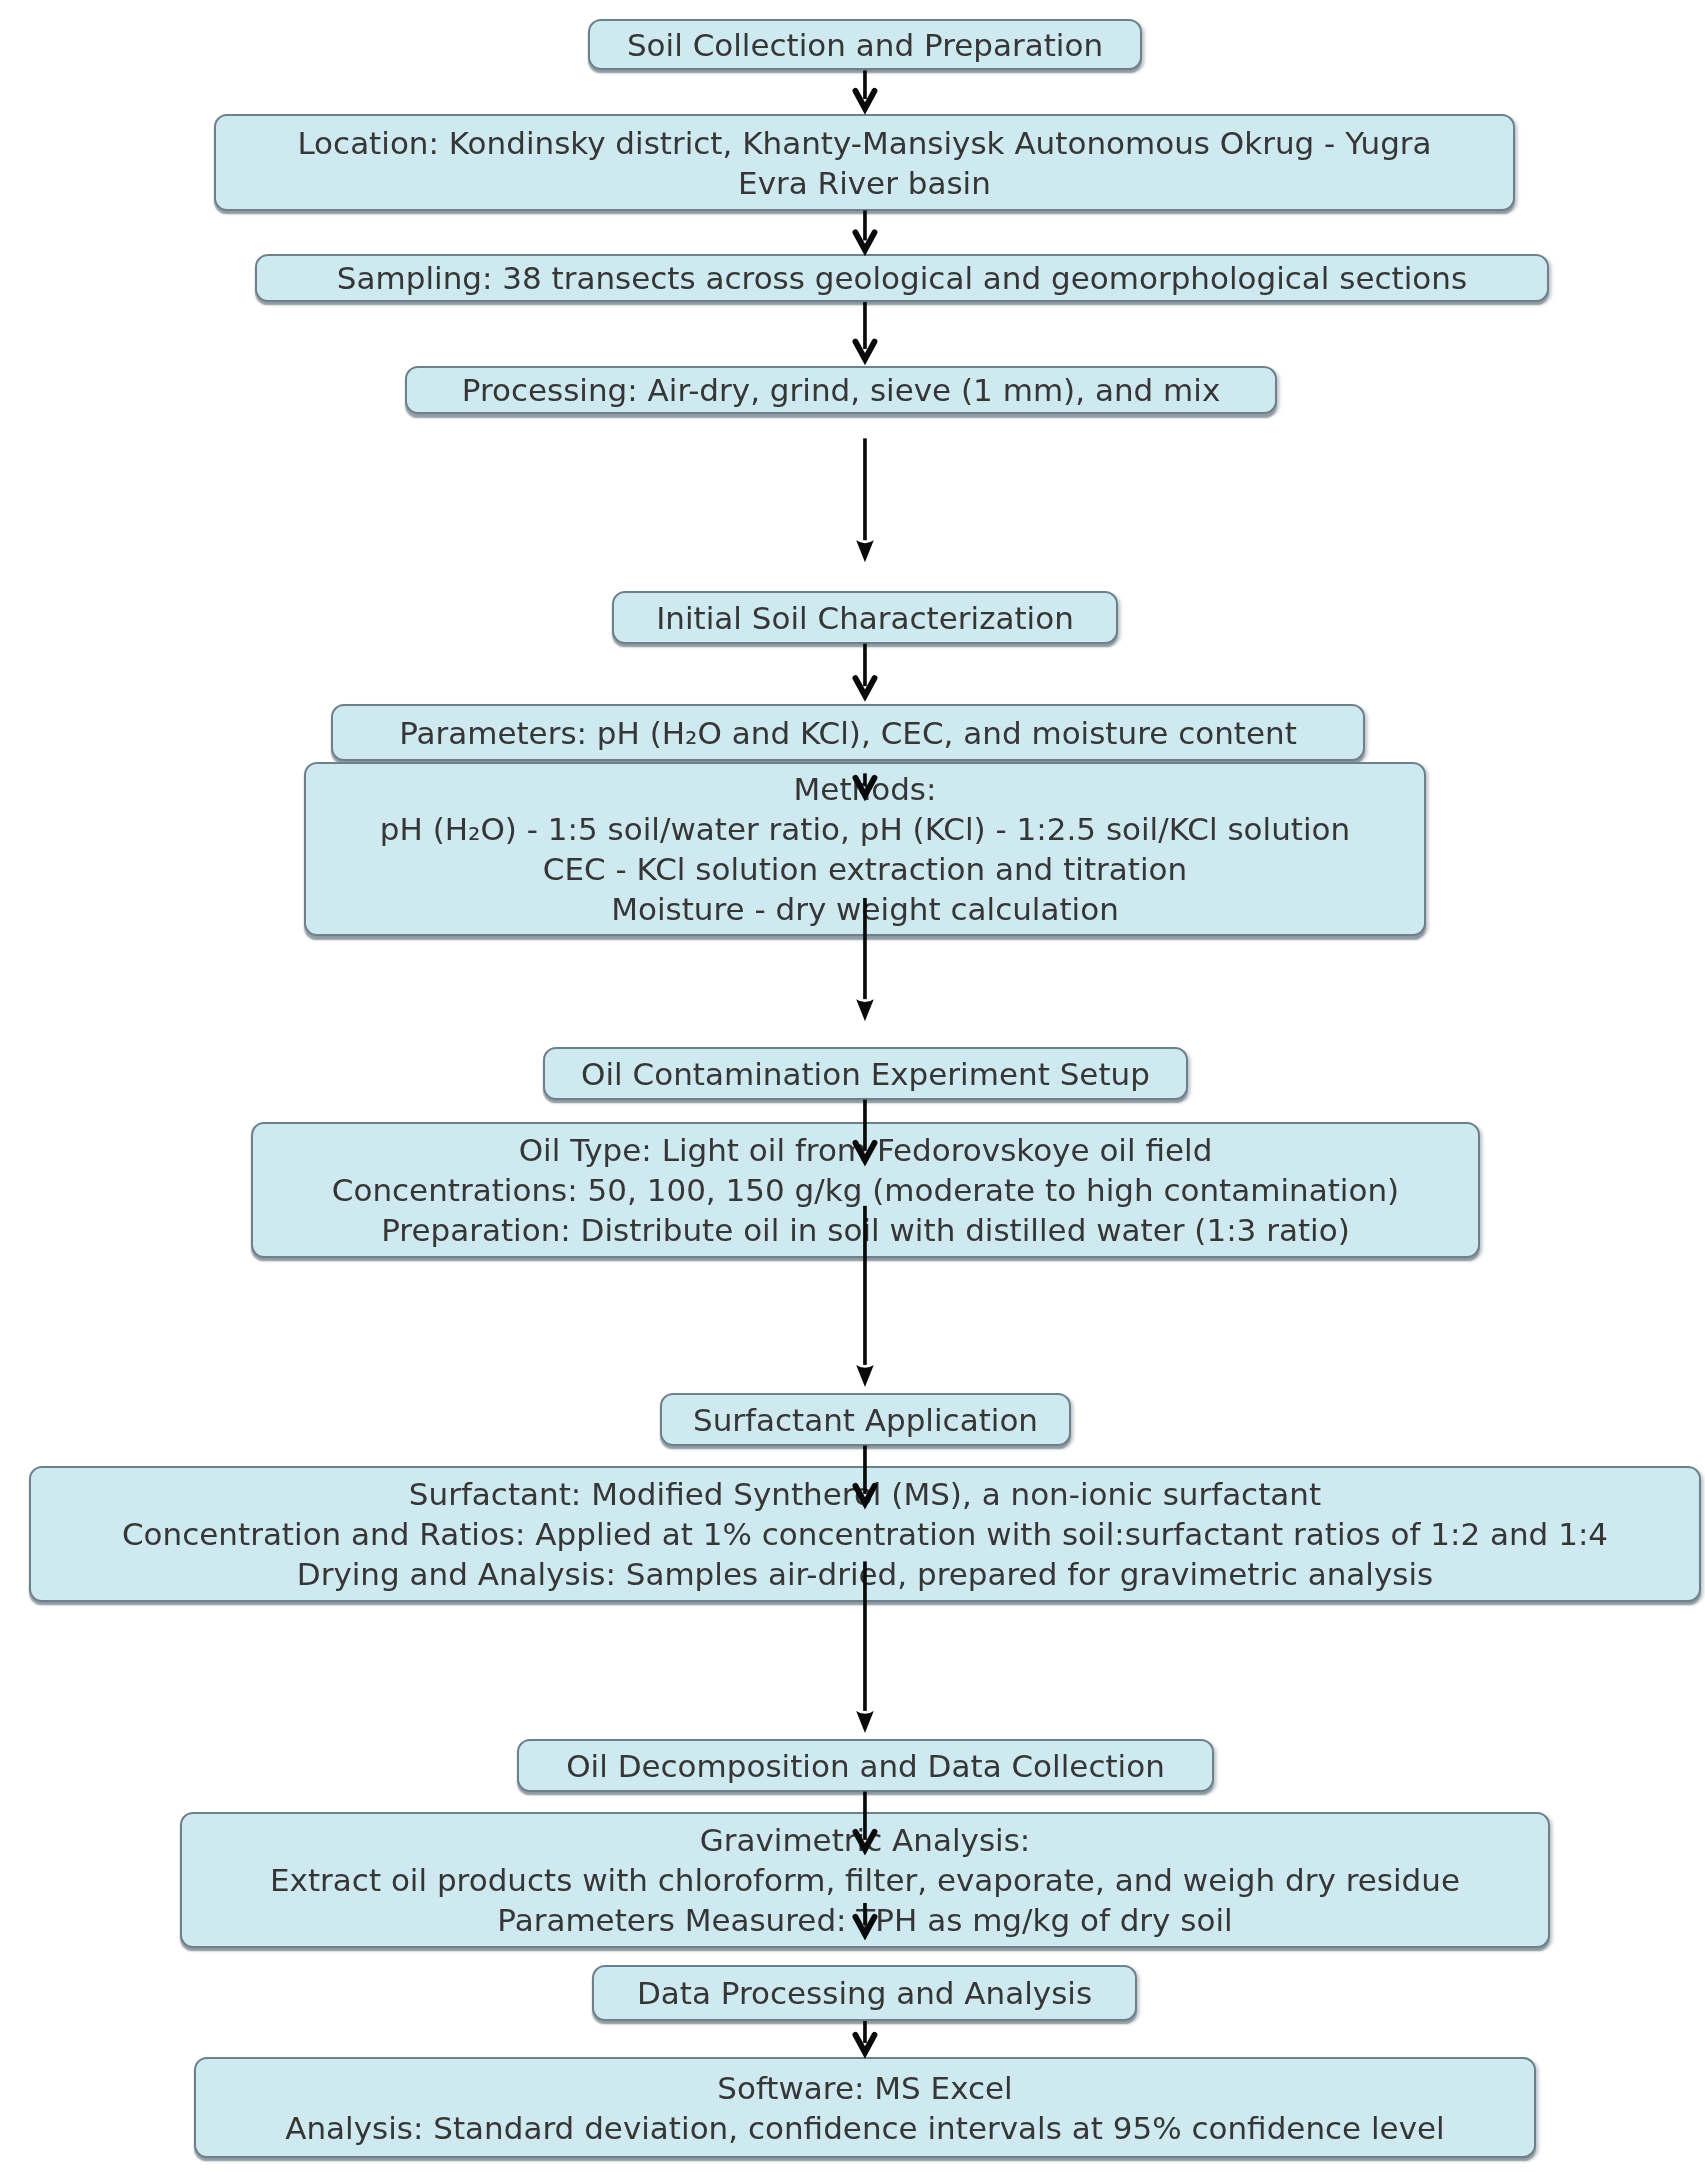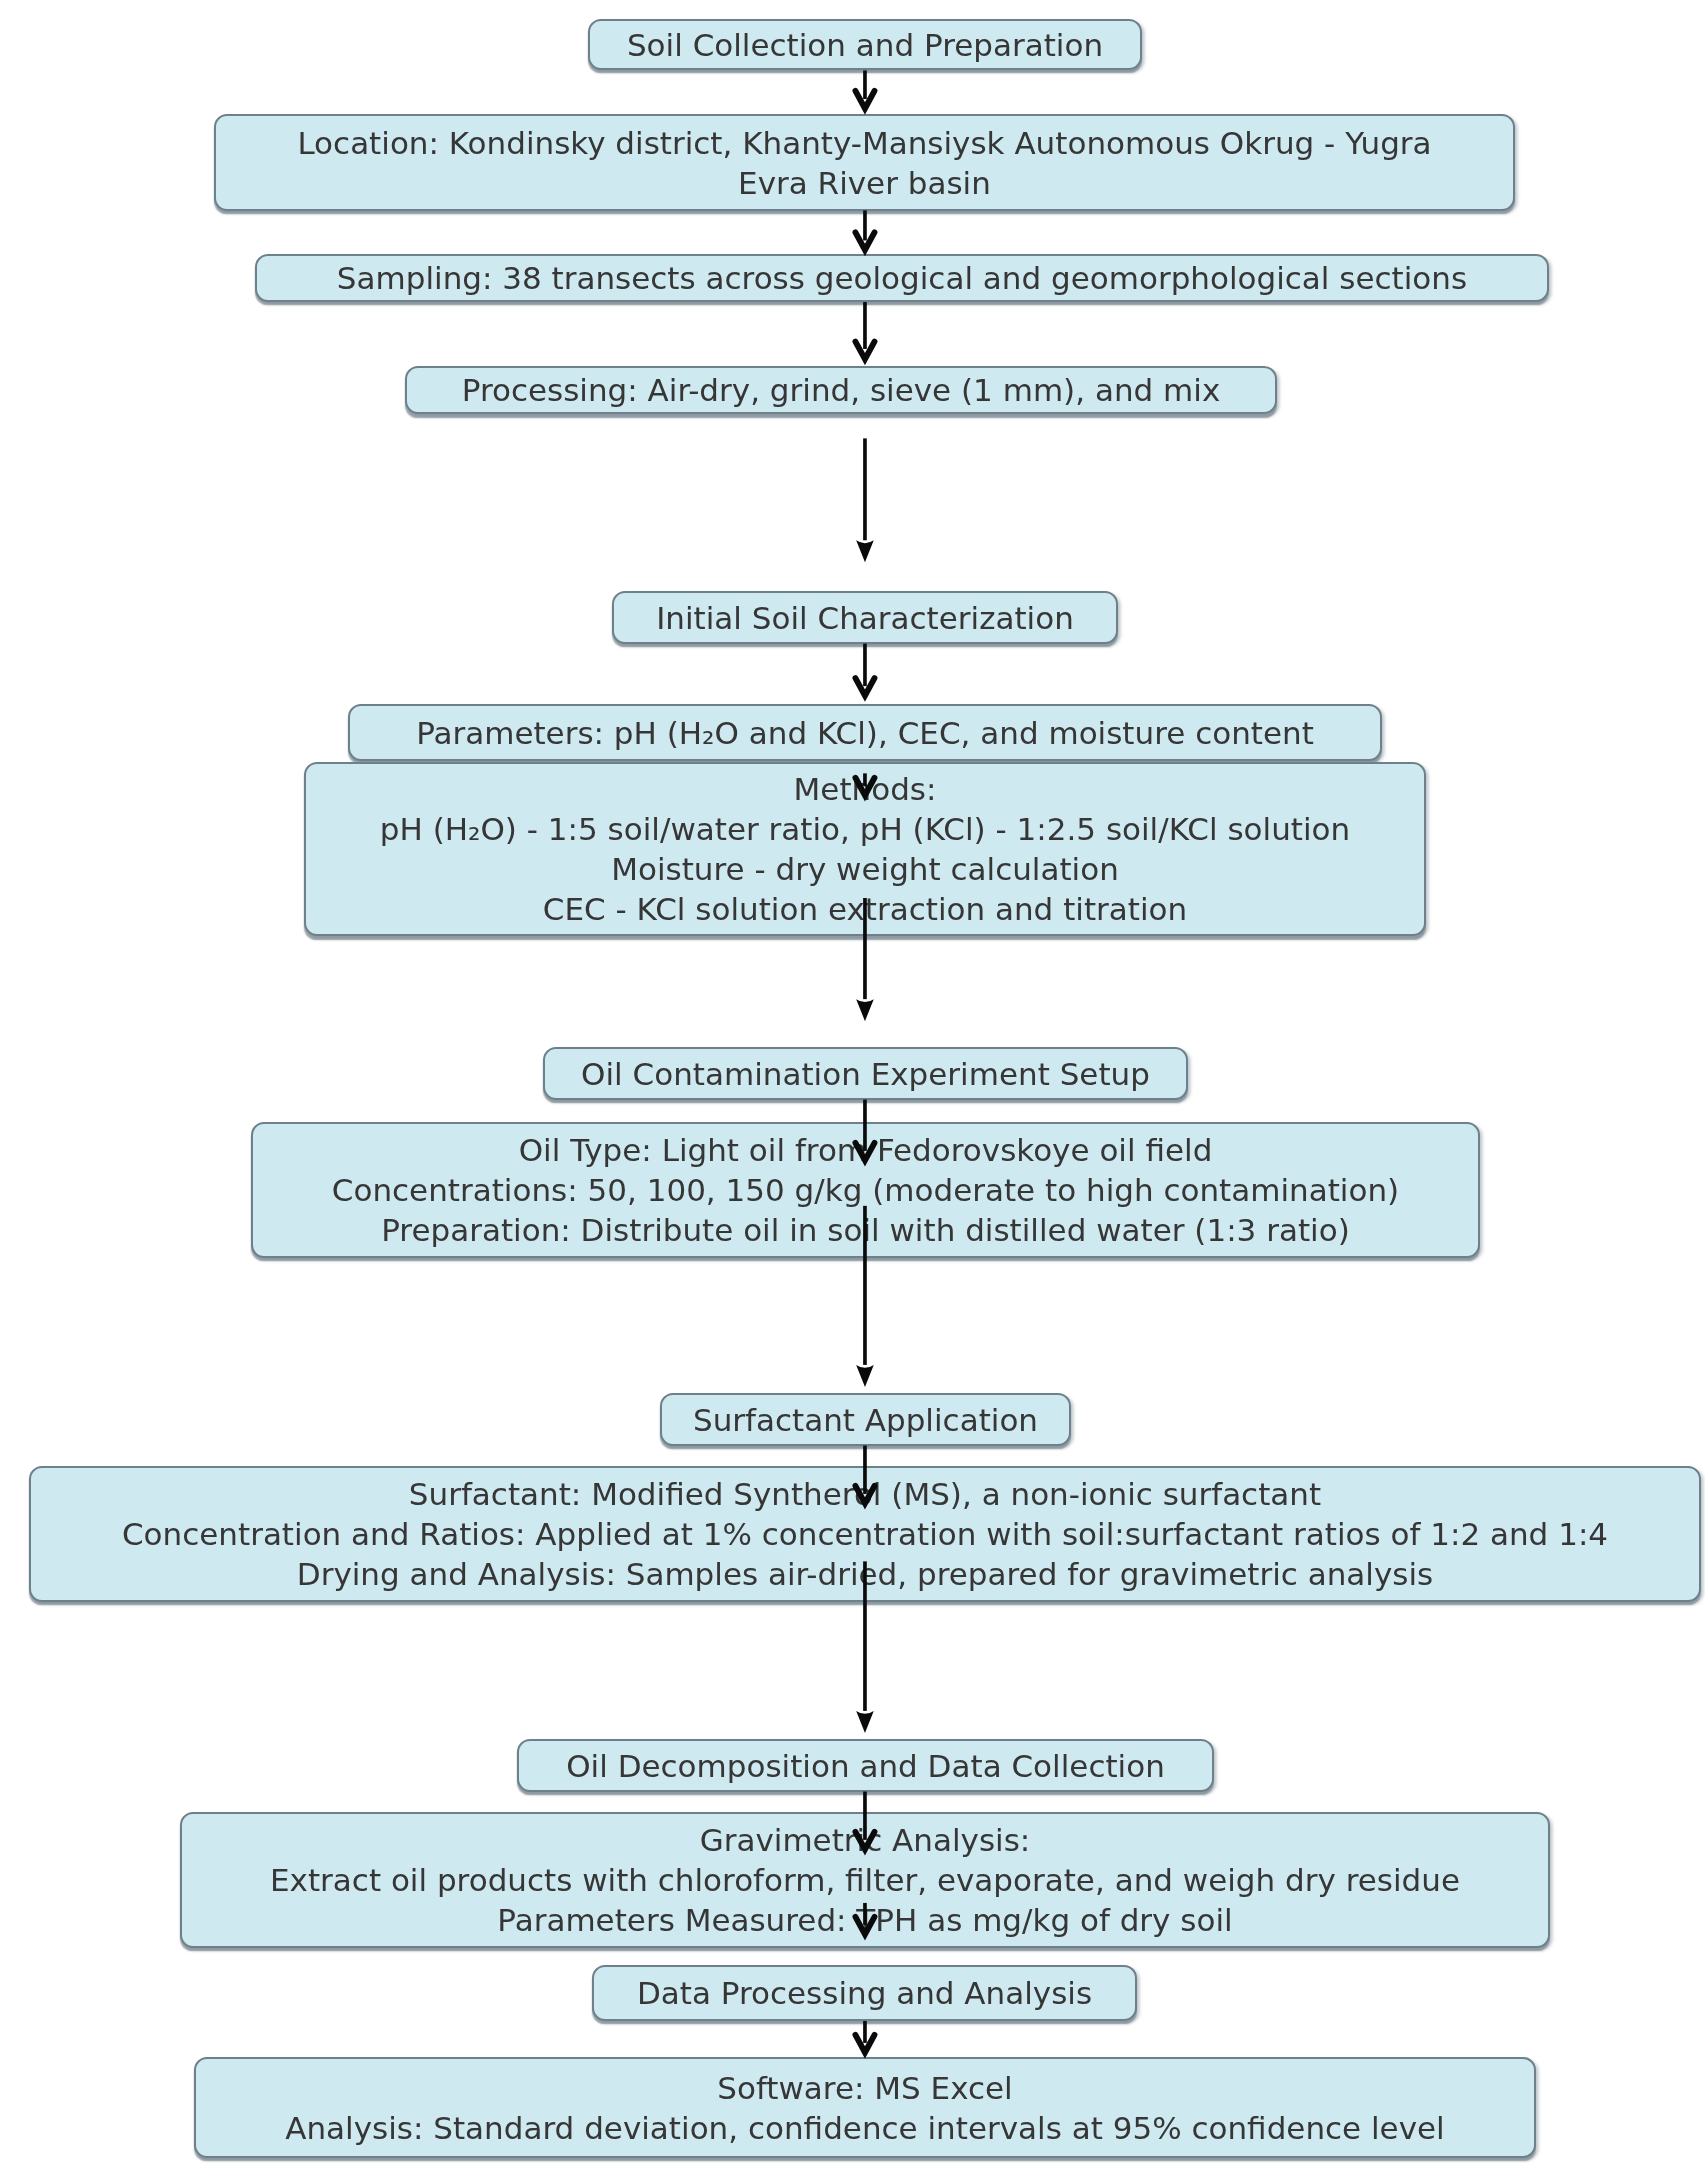--- a/index.html
+++ b/index.html
@@ -50,29 +50,29 @@
   </div>
 
   <div class="node" style="left:405px;top:366px;width:872px;height:48px;">
     <div class="line">Processing: Air-dry, grind, sieve (1 mm), and mix</div>
   </div>
 
   <div class="node" style="left:612px;top:591px;width:506px;height:53px;">
     <div class="line">Initial Soil Characterization</div>
   </div>
 
-  <div class="node" style="left:348px;top:704px;width:1034px;height:57px;">
+  <div class="node" style="left:331px;top:704px;width:1034px;height:57px;">
     <div class="line">Parameters: pH (H₂O and KCl), CEC, and moisture content</div>
   </div>
 
   <div class="node" style="left:304px;top:762px;width:1122px;height:174px;">
     <div class="line">Methods:</div>
     <div class="line">pH (H₂O) - 1:5 soil/water ratio, pH (KCl) - 1:2.5 soil/KCl solution</div>
+    <div class="line">CEC - KCl solution extraction and titration</div>
     <div class="line">Moisture - dry weight calculation</div>
-    <div class="line">CEC - KCl solution extraction and titration</div>
   </div>
 
   <div class="node" style="left:543px;top:1047px;width:645px;height:53px;">
     <div class="line">Oil Contamination Experiment Setup</div>
   </div>
 
   <div class="node" style="left:251px;top:1122px;width:1229px;height:136px;">
     <div class="line">Oil Type: Light oil from Fedorovskoye oil field</div>
     <div class="line">Concentrations: 50, 100, 150 g/kg (moderate to high contamination)</div>
     <div class="line">Preparation: Distribute oil in soil with distilled water (1:3 ratio)</div>

